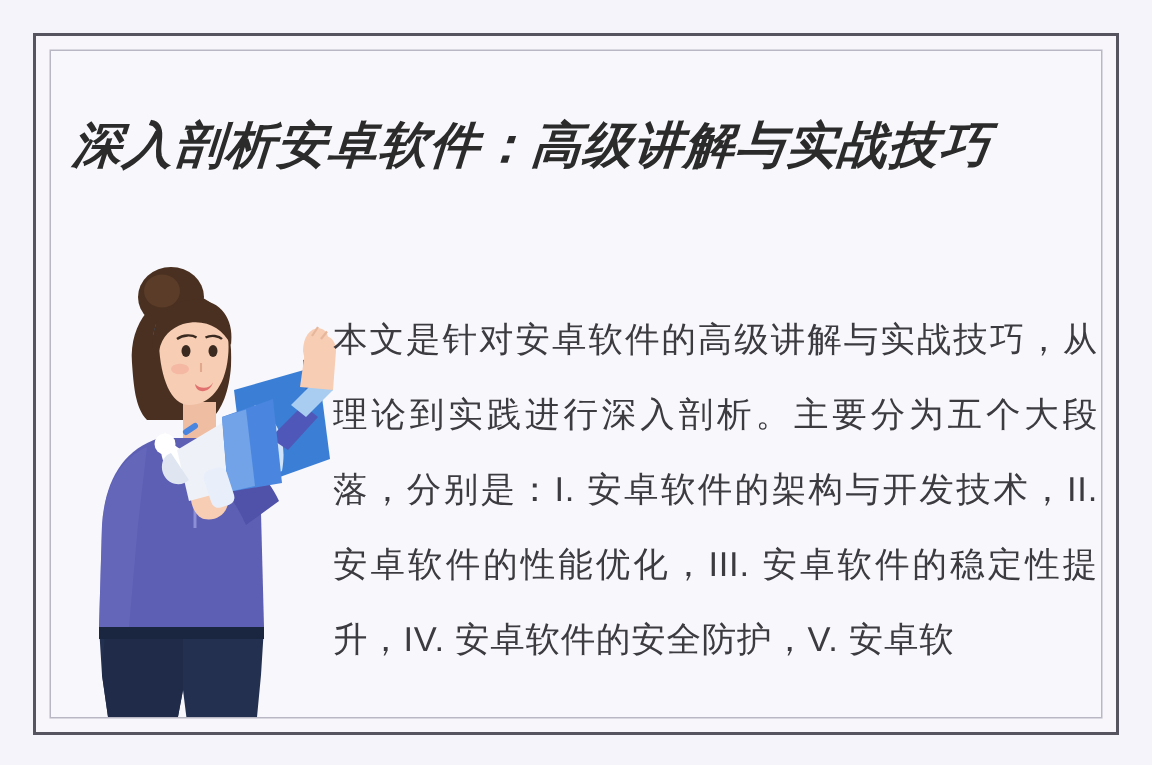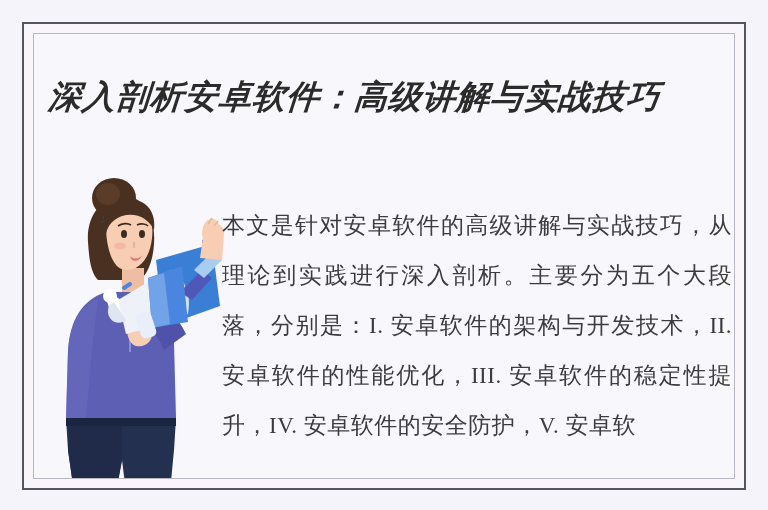--- a/index.html
+++ b/index.html
@@ -62,21 +62,21 @@
     transform-origin: left top;
     white-space: normal;
   }
 
   
   #body-text {
     position: absolute;
     left: 188px;
     top: 144px;
     width: 510px;
-    font-family: Liberation Serif, serif;
+    font-family: Liberation Sans, sans-serif;
     font-size: 23px;
     line-height: 50px;
     color: #3c3c40;
     letter-spacing: 0.5px;
     text-align: justify;
     text-justify: inter-character;
   }
 
   
   #illustration {

